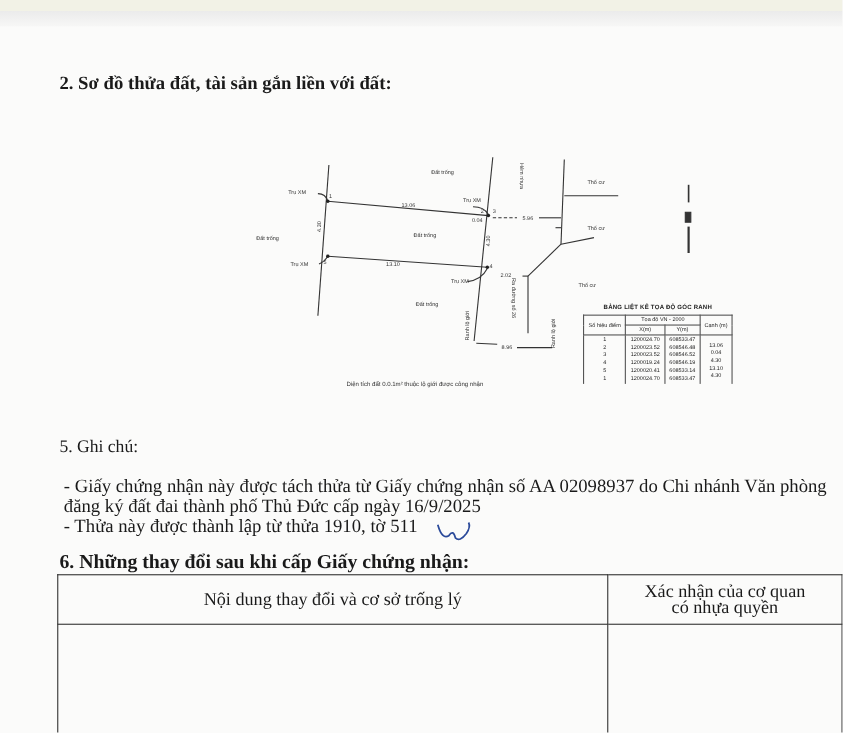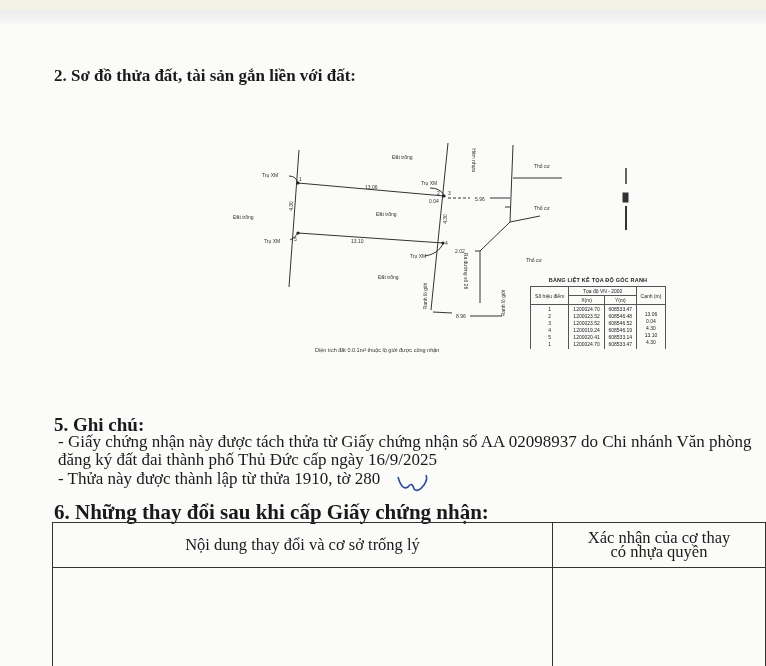--- a/index.html
+++ b/index.html
@@ -9,26 +9,26 @@
   .h4{position:absolute;left:54px;top:66px;font-size:17px;font-weight:bold;}
   .diagram{position:absolute;left:0;top:0;width:766px;height:400px;}
   .diagram svg{position:absolute;left:0;top:0;}
   .lbl{position:absolute;font-family:"Liberation Sans",sans-serif;font-size:5px;color:#333;white-space:nowrap;}
   .coord{position:absolute;left:530px;top:277px;width:136px;font-family:"Liberation Sans",sans-serif;font-size:5px;color:#222;}
   .coord .ttl{font-weight:bold;font-size:5.5px;text-align:center;margin-bottom:3px;letter-spacing:0.2px;}
   .coord table{border-collapse:collapse;width:100%;}
   .coord td,.coord th{border:1px solid #555;padding:1px 2px;font-weight:normal;text-align:center;font-size:5px;}
   .coord .body td{border-top:none;border-bottom:none;line-height:7px;}
   .area-note{position:absolute;left:315px;top:347px;font-family:"Liberation Sans",sans-serif;font-size:5.5px;color:#333;}
-  .h5{position:absolute;left:54px;top:414px;font-size:19px;font-weight:bold;}
+  .h5{position:absolute;left:54px;top:398px;font-size:16px;font-weight:normal;}
   .note{position:absolute;left:58px;font-size:17px;line-height:18px;}
   .note1{top:433px;width:710px;}
   .note2{top:470px;}
   .squiggle{position:absolute;left:396px;top:473px;}
-  .h6{position:absolute;left:54px;top:500px;font-size:21px;font-weight:bold;}
+  .h6{position:absolute;left:54px;top:500px;font-size:18px;font-weight:bold;}
   .changes{position:absolute;left:52px;top:522px;width:714px;border-collapse:collapse;}
   .changes td{border:1.5px solid #333;font-size:16.5px;text-align:center;vertical-align:middle;}
   .changes .hdr td{height:42px;}
   .changes .row td{height:110px;}
   .col1{width:497px;}
   .xn{line-height:14px;}
 </style>
 </head>
 <body>
 
@@ -157,32 +157,32 @@
       </tr>
     </tbody>
       </table>
   </div>
 
   <div class="area-note">Diện tích đất 0.0.1m² thuộc lộ giới được công nhận</div>
 </div>
 
 <div class="h5">5. Ghi chú:</div>
 <div class="note note1">- Giấy chứng nhận này được tách thửa từ Giấy chứng nhận số AA 02098937 do Chi nhánh Văn phòng đăng ký đất đai thành phố Thủ Đức cấp ngày 16/9/2025</div>
-<div class="note note2">- Thửa này được thành lập từ thửa 1910, tờ 280</div>
+<div class="note note2">- Thửa này được thành lập từ thửa 1910, tờ 511</div>
 <svg class="squiggle" width="36" height="22" viewBox="0 0 36 22">
   <path d="M2 4 Q6 18 12 14 Q16 8 18 16 Q22 20 28 12 Q32 6 30 2" stroke="#2b4a9a" stroke-width="1.6" fill="none"></path>
 </svg>
 
 <div class="h6">6. Những thay đổi sau khi cấp Giấy chứng nhận:</div>
 <table class="changes">
   <tbody>
       <tr class="hdr">
     <td class="col1">Nội dung thay đổi và cơ sở trống lý</td>
     <td class="xn">
-      <div>Xác nhận của cơ thay</div>
+      <div>Xác nhận của cơ quan</div>
       <div>có nhựa quyền</div>
     </td>
   </tr>
   <tr class="row">
     <td></td>
     <td></td>
   </tr>
 </tbody>
   </table>
 

